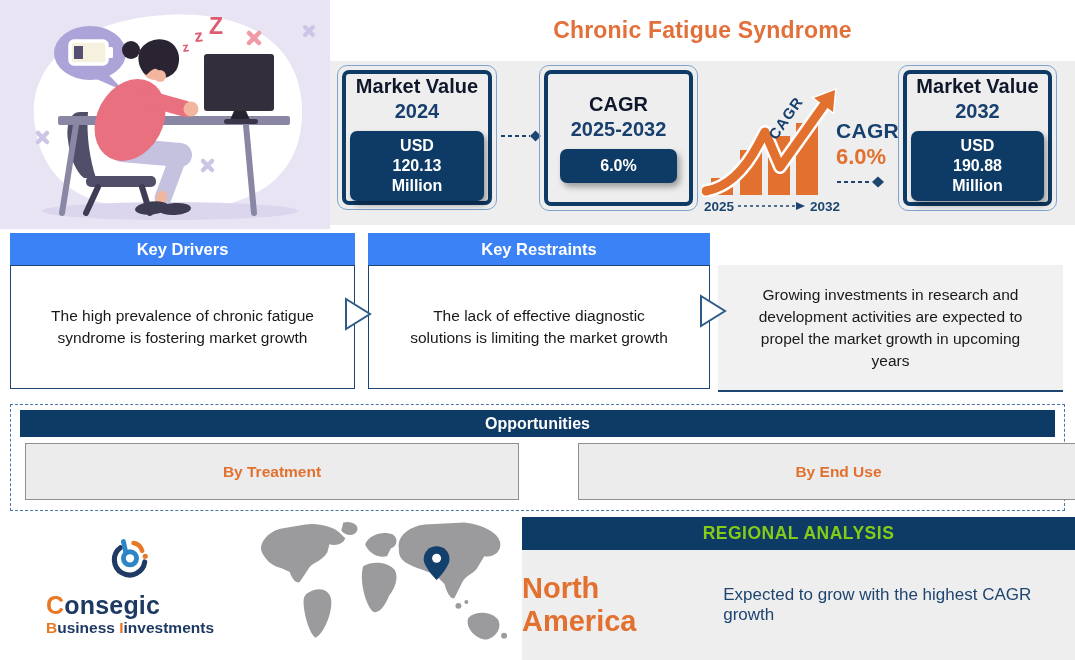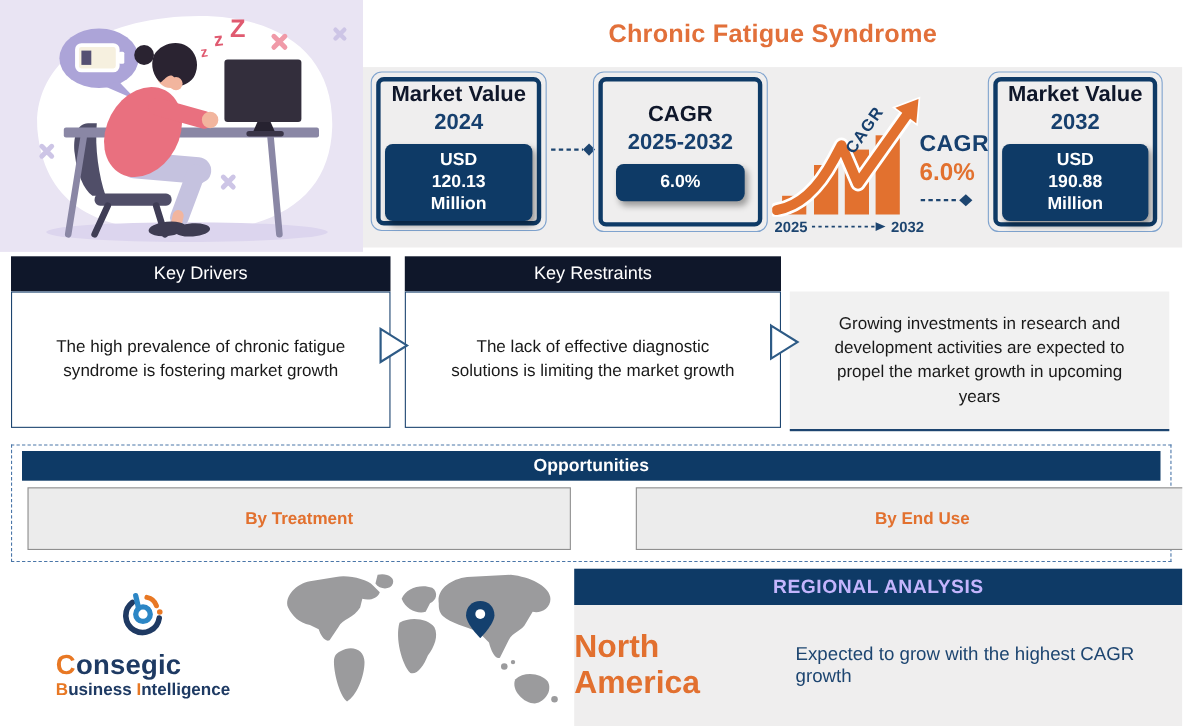--- a/index.html
+++ b/index.html
@@ -26,43 +26,43 @@
   .connector{position:absolute;}
 
   #chart-block{left:372px;top:24px;width:140px;height:112px;}
   #years-row{left:374px;top:137px;width:142px;height:16px;display:flex;align-items:center;gap:4px;}
   .year-label{color:#1D4570;font-size:13.5px;font-weight:700;}
   #cagr-callout{left:506px;top:58px;width:64px;display:flex;flex-direction:column;align-items:flex-start;gap:1px;}
   #cagr-callout .c-label{color:#17406E;font-size:21px;font-weight:800;letter-spacing:.3px;}
   #cagr-callout .c-value{color:#E2712F;font-size:22px;font-weight:800;}
 
   
-  .card-header{position:absolute;height:32px;background:#0f172a;color:#fff;display:flex;align-items:center;
-      justify-content:center;font-size:16.5px;font-weight:400;}
+  .card-header{position:absolute;height:32px;background:#3b82f6;color:#fff;display:flex;align-items:center;
+      justify-content:center;font-size:16.5px;font-weight:700;}
   .card-body{position:absolute;background:#fff;border:1.5px solid #1D4570;box-sizing:border-box;
       display:flex;align-items:center;justify-content:center;text-align:center;
       color:#191919;font-size:15.5px;line-height:1.42;padding:8px 38px;}
   #card3-body{background:#F1F1F1;border:none;border-bottom:2px solid #1D4570;padding:8px 30px;}
   .chevron{position:absolute;z-index:5;}
 
   
   #segmentation{left:10px;top:404px;width:1055px;height:107px;border:1.5px dashed #4A76A8;box-sizing:border-box;}
   #seg-bar{position:absolute;left:9px;right:9px;top:5px;height:27px;background:#0E3A66;color:#fff;
       display:flex;align-items:center;justify-content:center;font-size:16px;font-weight:700;}
   .seg-btn{position:absolute;top:38px;height:57px;background:#ECECEC;border:1.5px solid #8F8F8F;box-sizing:border-box;
       display:flex;align-items:center;justify-content:center;color:#E2712F;font-size:15.5px;font-weight:700;}
 
   
   #brand{left:14px;top:538px;width:232px;height:100px;display:flex;align-items:center;gap:13px;flex-direction:column;}
   #brand-text .line1{font-size:25px;font-weight:700;color:#1E3A63;letter-spacing:.2px;line-height:1.15;}
   #brand-text .line2{font-size:15.5px;font-weight:700;color:#1E3A63;line-height:1.2;}
   .brand-accent{color:#E87824;}
   #world-map{left:248px;top:518px;width:268px;height:140px;}
   #regional{left:522px;top:517px;width:553px;height:143px;}
-  #regional-bar{height:33px;background:#0E3A66;color:#c4b5fd;display:flex;align-items:center;justify-content:center;
+  #regional-bar{height:33px;background:#0E3A66;color:#84cc16;display:flex;align-items:center;justify-content:center;
       font-size:17.5px;font-weight:700;letter-spacing:.5px;}
   #regional-body{height:110px;background:#EFEEEE;display:flex;flex-direction:row;align-items:center;justify-content:center;gap:9px;}
   #region-name{color:#E2702F;font-size:29px;font-weight:800;}
   #regional-note{color:#1D4570;font-size:17px;font-weight:500;}
 </style>
 </head>
 <body>
 
 <div id="page">
 
@@ -230,21 +230,21 @@
   <div class="abs" id="brand">
     <svg width="60" height="76" viewBox="0 0 80 78">
       <path d="M21,19 A30,30 0 1 0 69,47" fill="none" stroke="#1F3A63" stroke-width="10" stroke-linecap="round"></path>
       <circle cx="40" cy="40" r="13" fill="none" stroke="#2C86C5" stroke-width="9.5"></circle>
       <path d="M27,7 L32,29" stroke="#2C86C5" stroke-width="9.5" stroke-linecap="round"></path>
       <path d="M47,10 A22,22 0 0 1 64,25" fill="none" stroke="#E87824" stroke-width="9" stroke-linecap="round"></path>
       <circle cx="70" cy="36" r="5" fill="#E87824"></circle>
     </svg>
     <div id="brand-text">
       <div class="line1"><span class="brand-accent">C</span><span>onsegic</span></div>
-      <div class="line2"><span class="brand-accent">B</span><span>usiness</span>&nbsp;<span class="brand-accent">I</span><span>ntelligence</span></div>
+      <div class="line2"><span class="brand-accent">B</span><span>usiness</span>&nbsp;<span class="brand-accent">I</span><span>investments</span></div>
     </div>
   </div>
 
   <svg class="abs" id="world-map" viewBox="0 0 270 140">
     <g fill="#9B9B9D">
       <path d="M14,34 C10,24 22,12 34,10 L58,6 C70,4 86,8 92,14 L98,20 C96,26 88,28 82,26 L80,34 C74,44 64,44 60,52 L52,64 C48,66 44,60 42,54 L34,50 C24,48 18,42 14,34 Z"></path>
       <path d="M96,4 C104,2 112,6 110,12 C108,18 98,18 94,12 Z"></path>
       <path d="M62,74 C72,68 84,72 84,84 C84,98 76,116 68,120 C62,116 56,96 56,84 C56,78 58,76 62,74 Z"></path>
       <path d="M118,26 C122,16 136,12 146,16 C152,20 150,28 144,30 L140,38 C132,40 122,36 118,26 Z"></path>
       <path d="M116,48 C126,42 142,44 148,52 C152,60 148,70 142,78 C138,88 132,96 126,94 C118,86 112,62 116,48 Z"></path>

